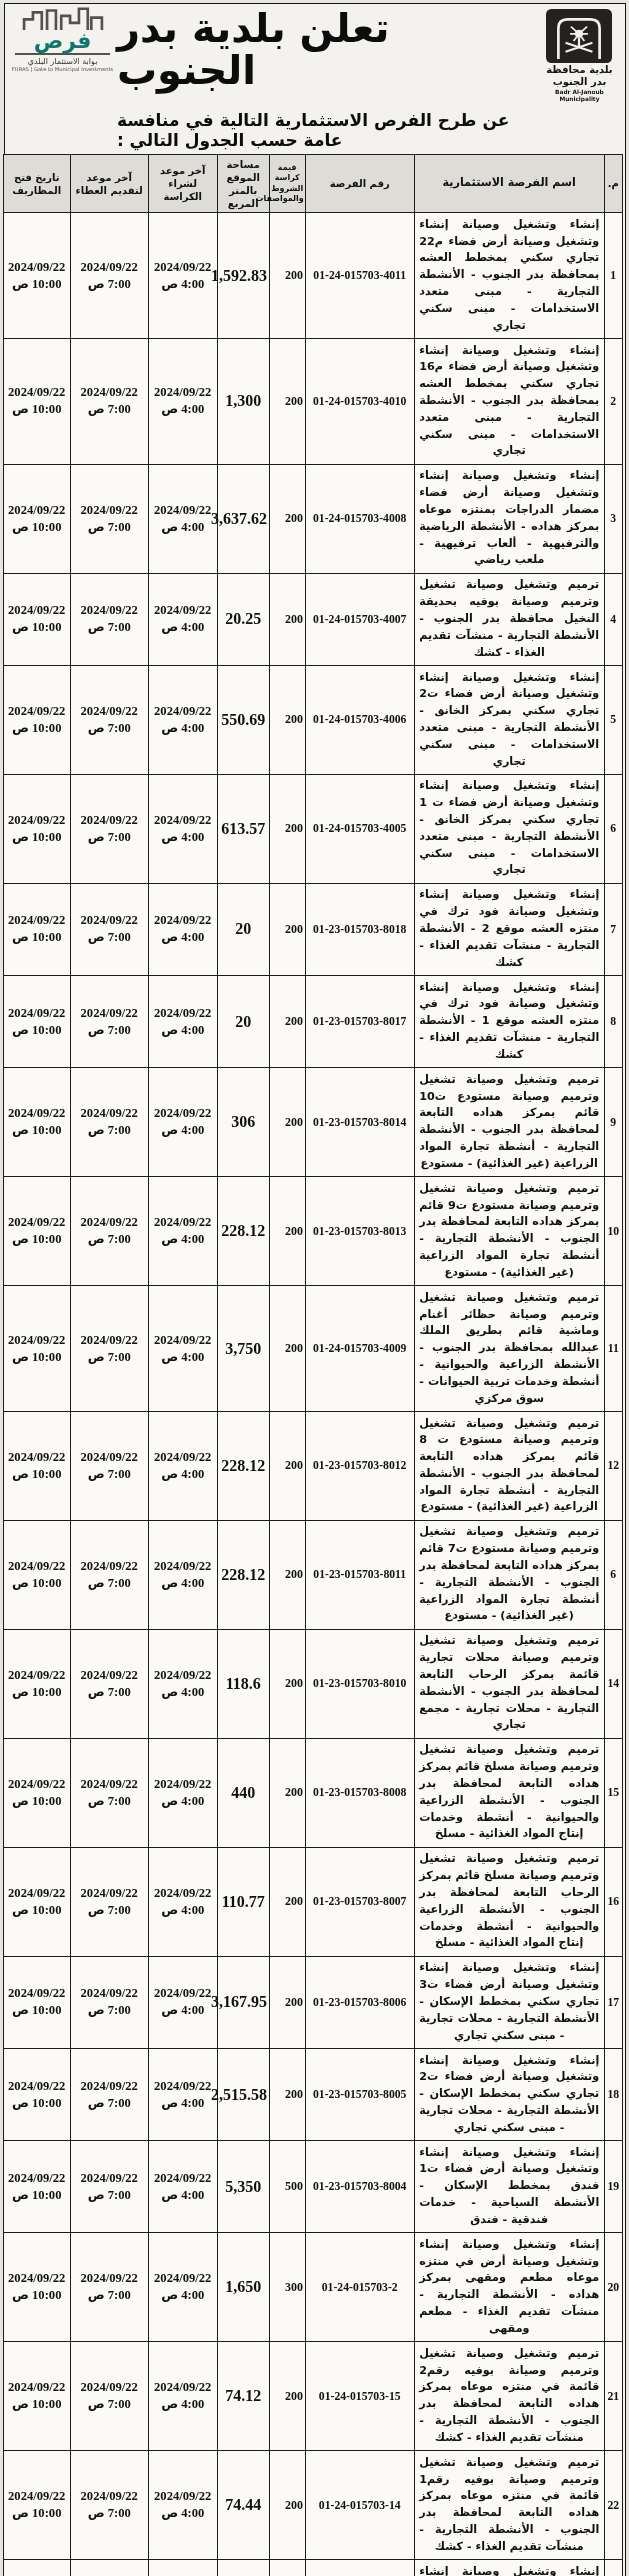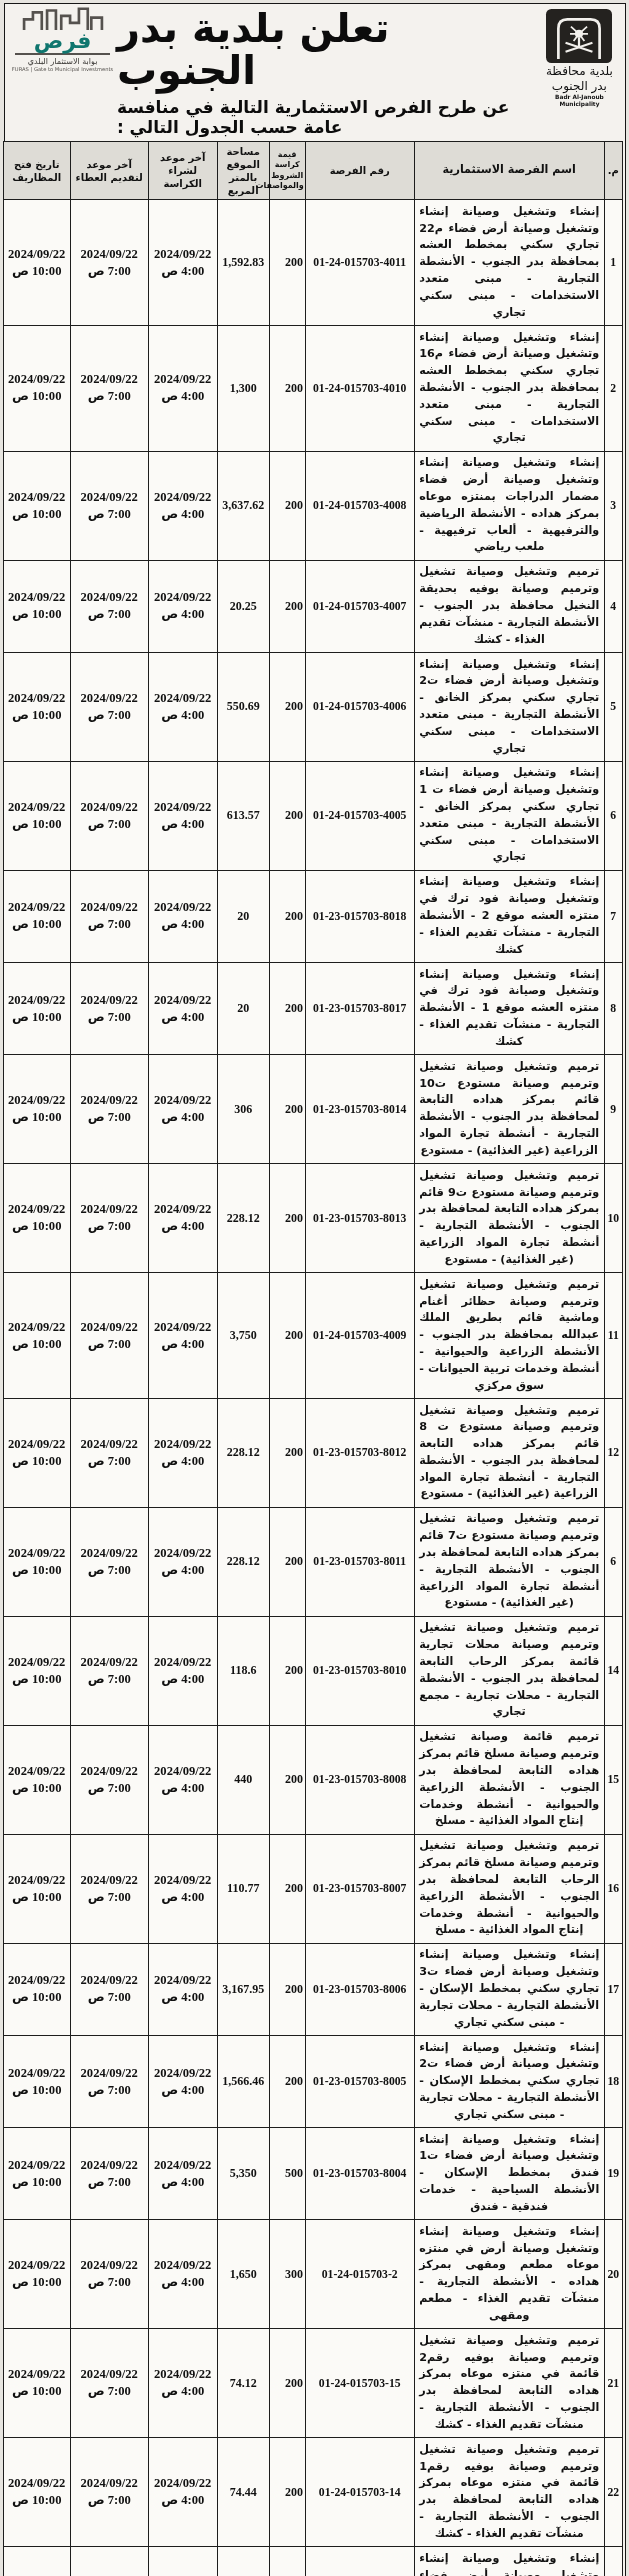--- a/index.html
+++ b/index.html
@@ -17,45 +17,45 @@
     padding: 1.8px 2.7px 3.6px 2.7px;
   }
   
   .header { display: flex; align-items: flex-start; padding: 1.8px 1.8px 3.6px 1.8px; min-height: 83px; }
   .muni { width: 83px; text-align: center; flex: none; }
   .muni-box {
     width: 66px; height: 54px; margin: 1.8px auto 0.9px auto;
     background: #24221f; border-radius: 5.4px;
     display: flex; align-items: center; justify-content: center;
   }
-  .muni-cap { font-size: 12px; font-weight: normal; line-height: 1.25; }
+  .muni-cap { font-size: 10px; font-weight: bold; line-height: 1.25; }
   .muni-cap.en { font-size: 5.8px; font-weight: bold; }
   .titles { flex: 1; text-align: left; padding: 0 1.8px; }
   .title { font-size: 40px; font-weight: bold; line-height: 1.05; letter-spacing: -0.9px; color: #0c0c0c; }
-  .subtitle { font-size: 17px; font-weight: bold; margin-top: 6px; color: #0c0c0c; }
+  .subtitle { font-size: 17px; font-weight: bold; margin-top: 19px; color: #0c0c0c; }
   .furas { width: 106px; flex: none; text-align: center; border-left: 0.9px solid #f4f2ee; }
   .furas-word { font-size: 22px; font-weight: bold; line-height: 1.0; color: #0f766e; margin-top: -3.6px; }
   .furas-rule { height: 1.8px; background: #55524e; margin: 1.8px 5.4px; }
   .furas-tag { font-size: 8px; font-weight: normal; color: #3a3835; }
   .furas-tag.en { font-size: 5.2px; color: #55524e; }
   
   table { width: 100%; border-collapse: collapse; table-layout: fixed; background: #fbfaf7; }
   th, td { border: 1.3px solid #1d1d1d; vertical-align: middle; text-align: center; }
   thead th { background: #dedcd6; font-weight: bold; font-size: 10px; line-height: 1.3; padding: 2.7px 0.9px; height: 41px; }
   th.small { font-size: 8px; }
   td { padding: 1.8px; }
   .td-no { font-size: 11.7px; }
   .td-name {
     font-size: 11.2px; font-weight: bold; line-height: 1.5;
     text-align: justify; text-align-last: center; padding: 3.6px 4.5px;
   }
   .num { font-family: "Liberation Serif", "DejaVu Sans", serif; font-weight: bold; }
   .td-ref { direction: ltr; font-size: 11.7px; white-space: nowrap; letter-spacing: 0; }
   .td-fee { font-size: 12px; text-align: right; }
-  .td-area { font-size: 12px; }
+  .td-area { font-size: 16px; }
   .td-date { font-size: 12.6px; line-height: 1.35; }
   .td-date .d { direction: ltr; }
 </style>
 </head>
 <body>
 
 <div class="page">
   <div class="ad">
 
     <div class="header">
@@ -374,21 +374,21 @@
               <div class="d">2024/09/22</div>
               <div class="t">7:00 ص</div>
             </td>
             <td class="td-date num">
               <div class="d">2024/09/22</div>
               <div class="t">10:00 ص</div>
             </td>
           </tr>
           <tr>
             <td class="td-no num">15</td>
-            <td class="td-name">ترميم قائمة وصيانة تشغيل وترميم وصيانة مسلخ قائم بمركز هداده التابعة لمحافظة بدر الجنوب - الأنشطة الزراعية والحيوانية - أنشطة وخدمات إنتاج المواد الغذائية - مسلخ</td>
+            <td class="td-name">ترميم وتشغيل وصيانة تشغيل وترميم وصيانة مسلخ قائم بمركز هداده التابعة لمحافظة بدر الجنوب - الأنشطة الزراعية والحيوانية - أنشطة وخدمات إنتاج المواد الغذائية - مسلخ</td>
             <td class="td-ref num">01-23-015703-8008</td>
             <td class="td-fee num">200</td>
             <td class="td-area num">440</td>
             <td class="td-date num">
               <div class="d">2024/09/22</div>
               <div class="t">4:00 ص</div>
             </td>
             <td class="td-date num">
               <div class="d">2024/09/22</div>
               <div class="t">7:00 ص</div>
@@ -434,21 +434,21 @@
             <td class="td-date num">
               <div class="d">2024/09/22</div>
               <div class="t">10:00 ص</div>
             </td>
           </tr>
           <tr>
             <td class="td-no num">18</td>
             <td class="td-name">إنشاء وتشغيل وصيانة إنشاء وتشغيل وصيانة أرض فضاء ت2 تجاري سكني بمخطط الإسكان - الأنشطة التجارية - محلات تجارية - مبنى سكني تجاري</td>
             <td class="td-ref num">01-23-015703-8005</td>
             <td class="td-fee num">200</td>
-            <td class="td-area num">1,566.46</td>
+            <td class="td-area num">2,515.58</td>
             <td class="td-date num">
               <div class="d">2024/09/22</div>
               <div class="t">4:00 ص</div>
             </td>
             <td class="td-date num">
               <div class="d">2024/09/22</div>
               <div class="t">7:00 ص</div>
             </td>
             <td class="td-date num">
               <div class="d">2024/09/22</div>

